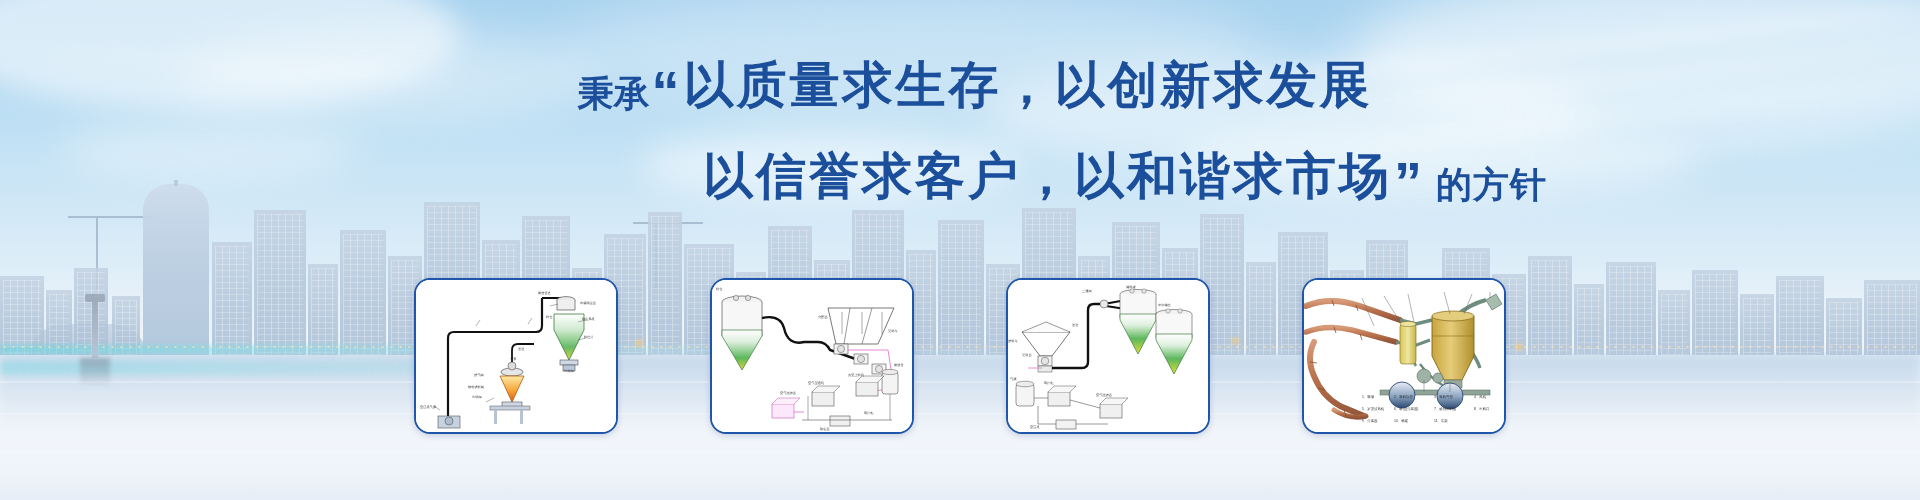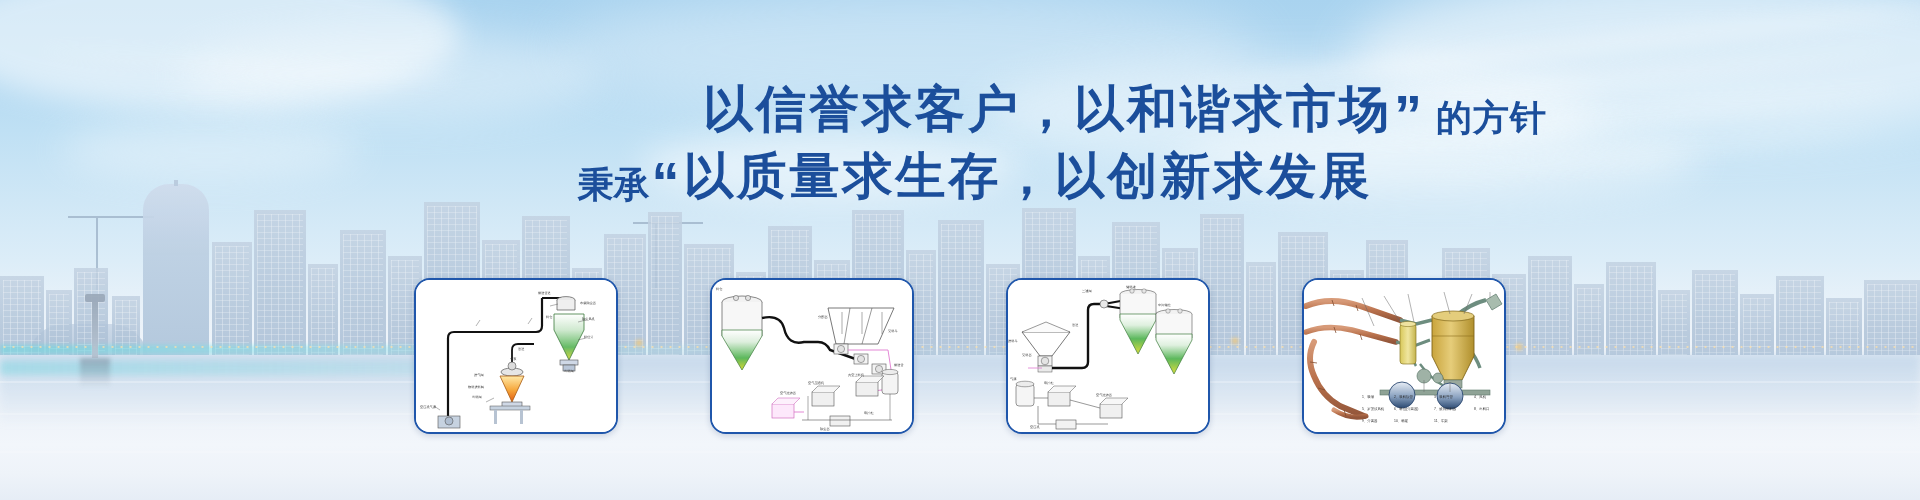--- a/index.html
+++ b/index.html
@@ -271,29 +271,29 @@
     <div class="band" style="top:26px;opacity:.45;"></div>
     <div class="band" style="top:58px;opacity:.35;"></div>
     <div class="band" style="top:96px;opacity:.28;"></div>
   </div>
   <div class="pylon">
       <div class="cap"></div>
     </div>
   <div class="pylon-ref"></div>
 
   <div class="headline">
+    <div class="line line1">
+      <span class="pre">秉承</span>
+      <span class="quote">“</span>
+      <span class="main">以质量求生存，以创新求发展</span>
+    </div>
     <div class="line line2">
       <span class="main">以信誉求客户，以和谐求市场</span>
       <span class="quote">”</span>
       <span class="post">的方针</span>
-    </div>
-    <div class="line line1">
-      <span class="pre">秉承</span>
-      <span class="quote">“</span>
-      <span class="main">以质量求生存，以创新求发展</span>
     </div>
   </div>
 
   <div class="cards">
 
     <div class="card">
       <svg class="diagram" viewBox="0 0 200 152">
         <defs>
           <linearGradient id="g1" x1="0" y1="0" x2="0" y2="1">
             <stop offset="0%" stop-color="#ffffff"></stop>

